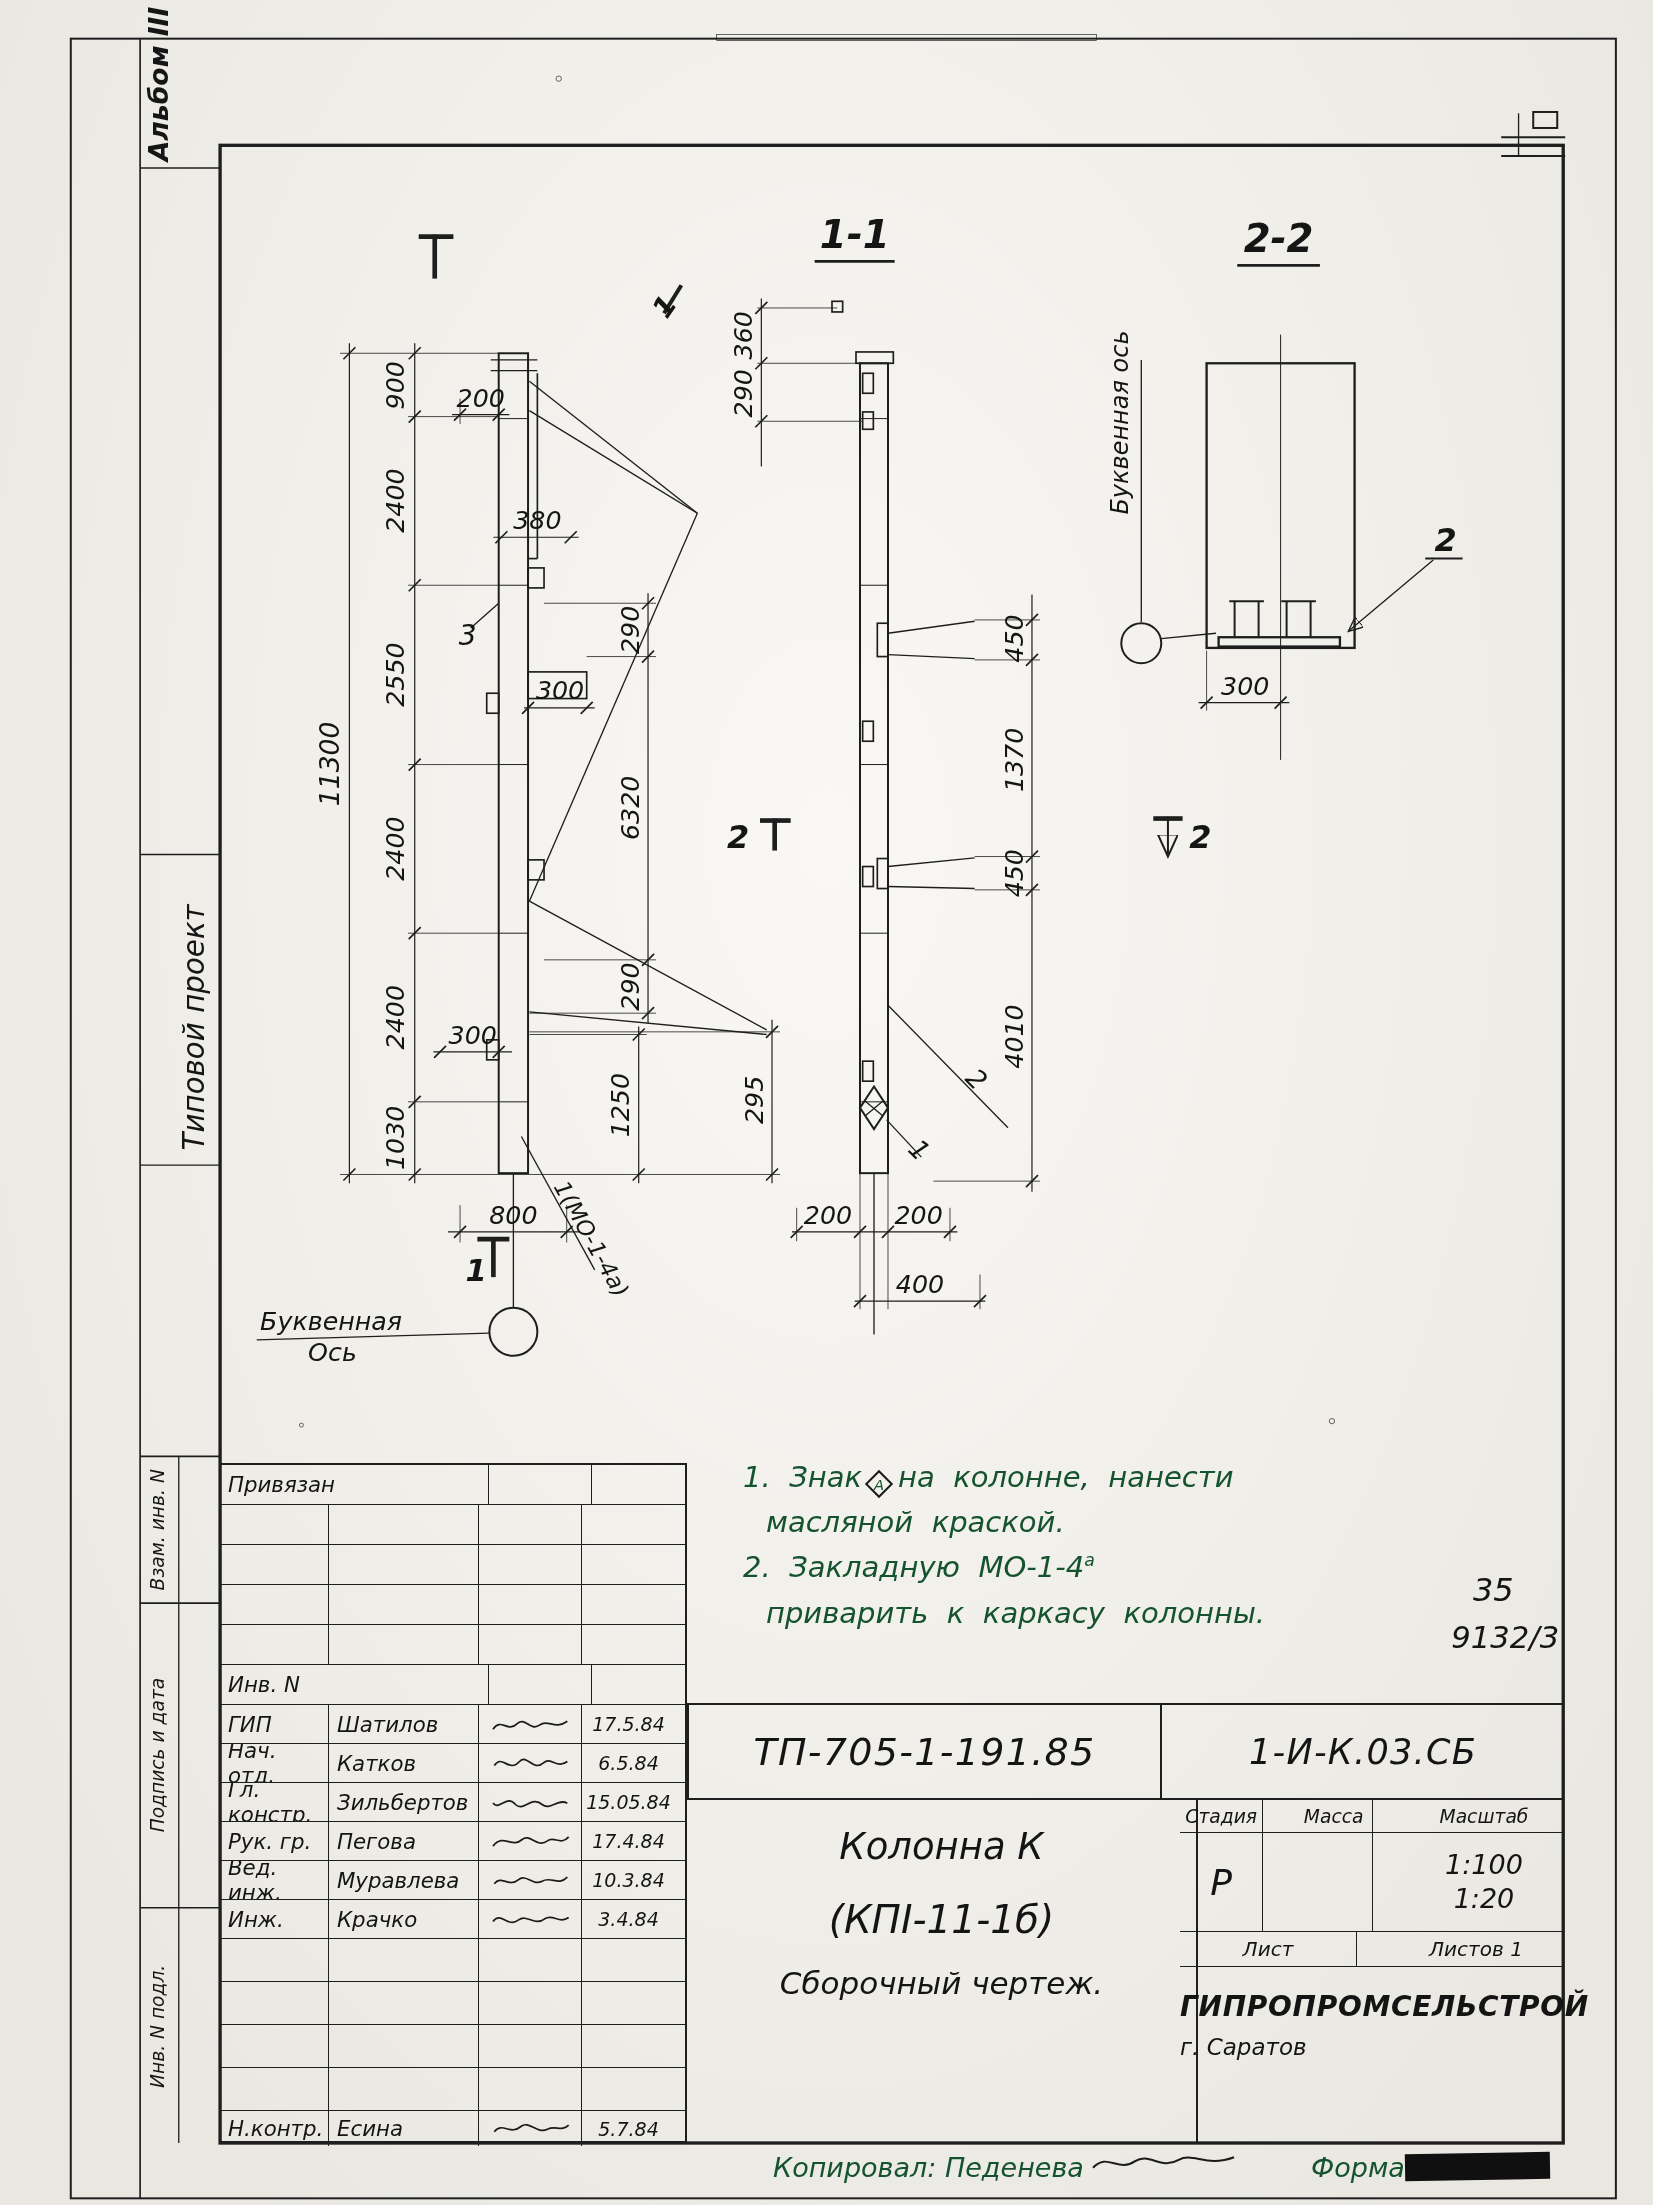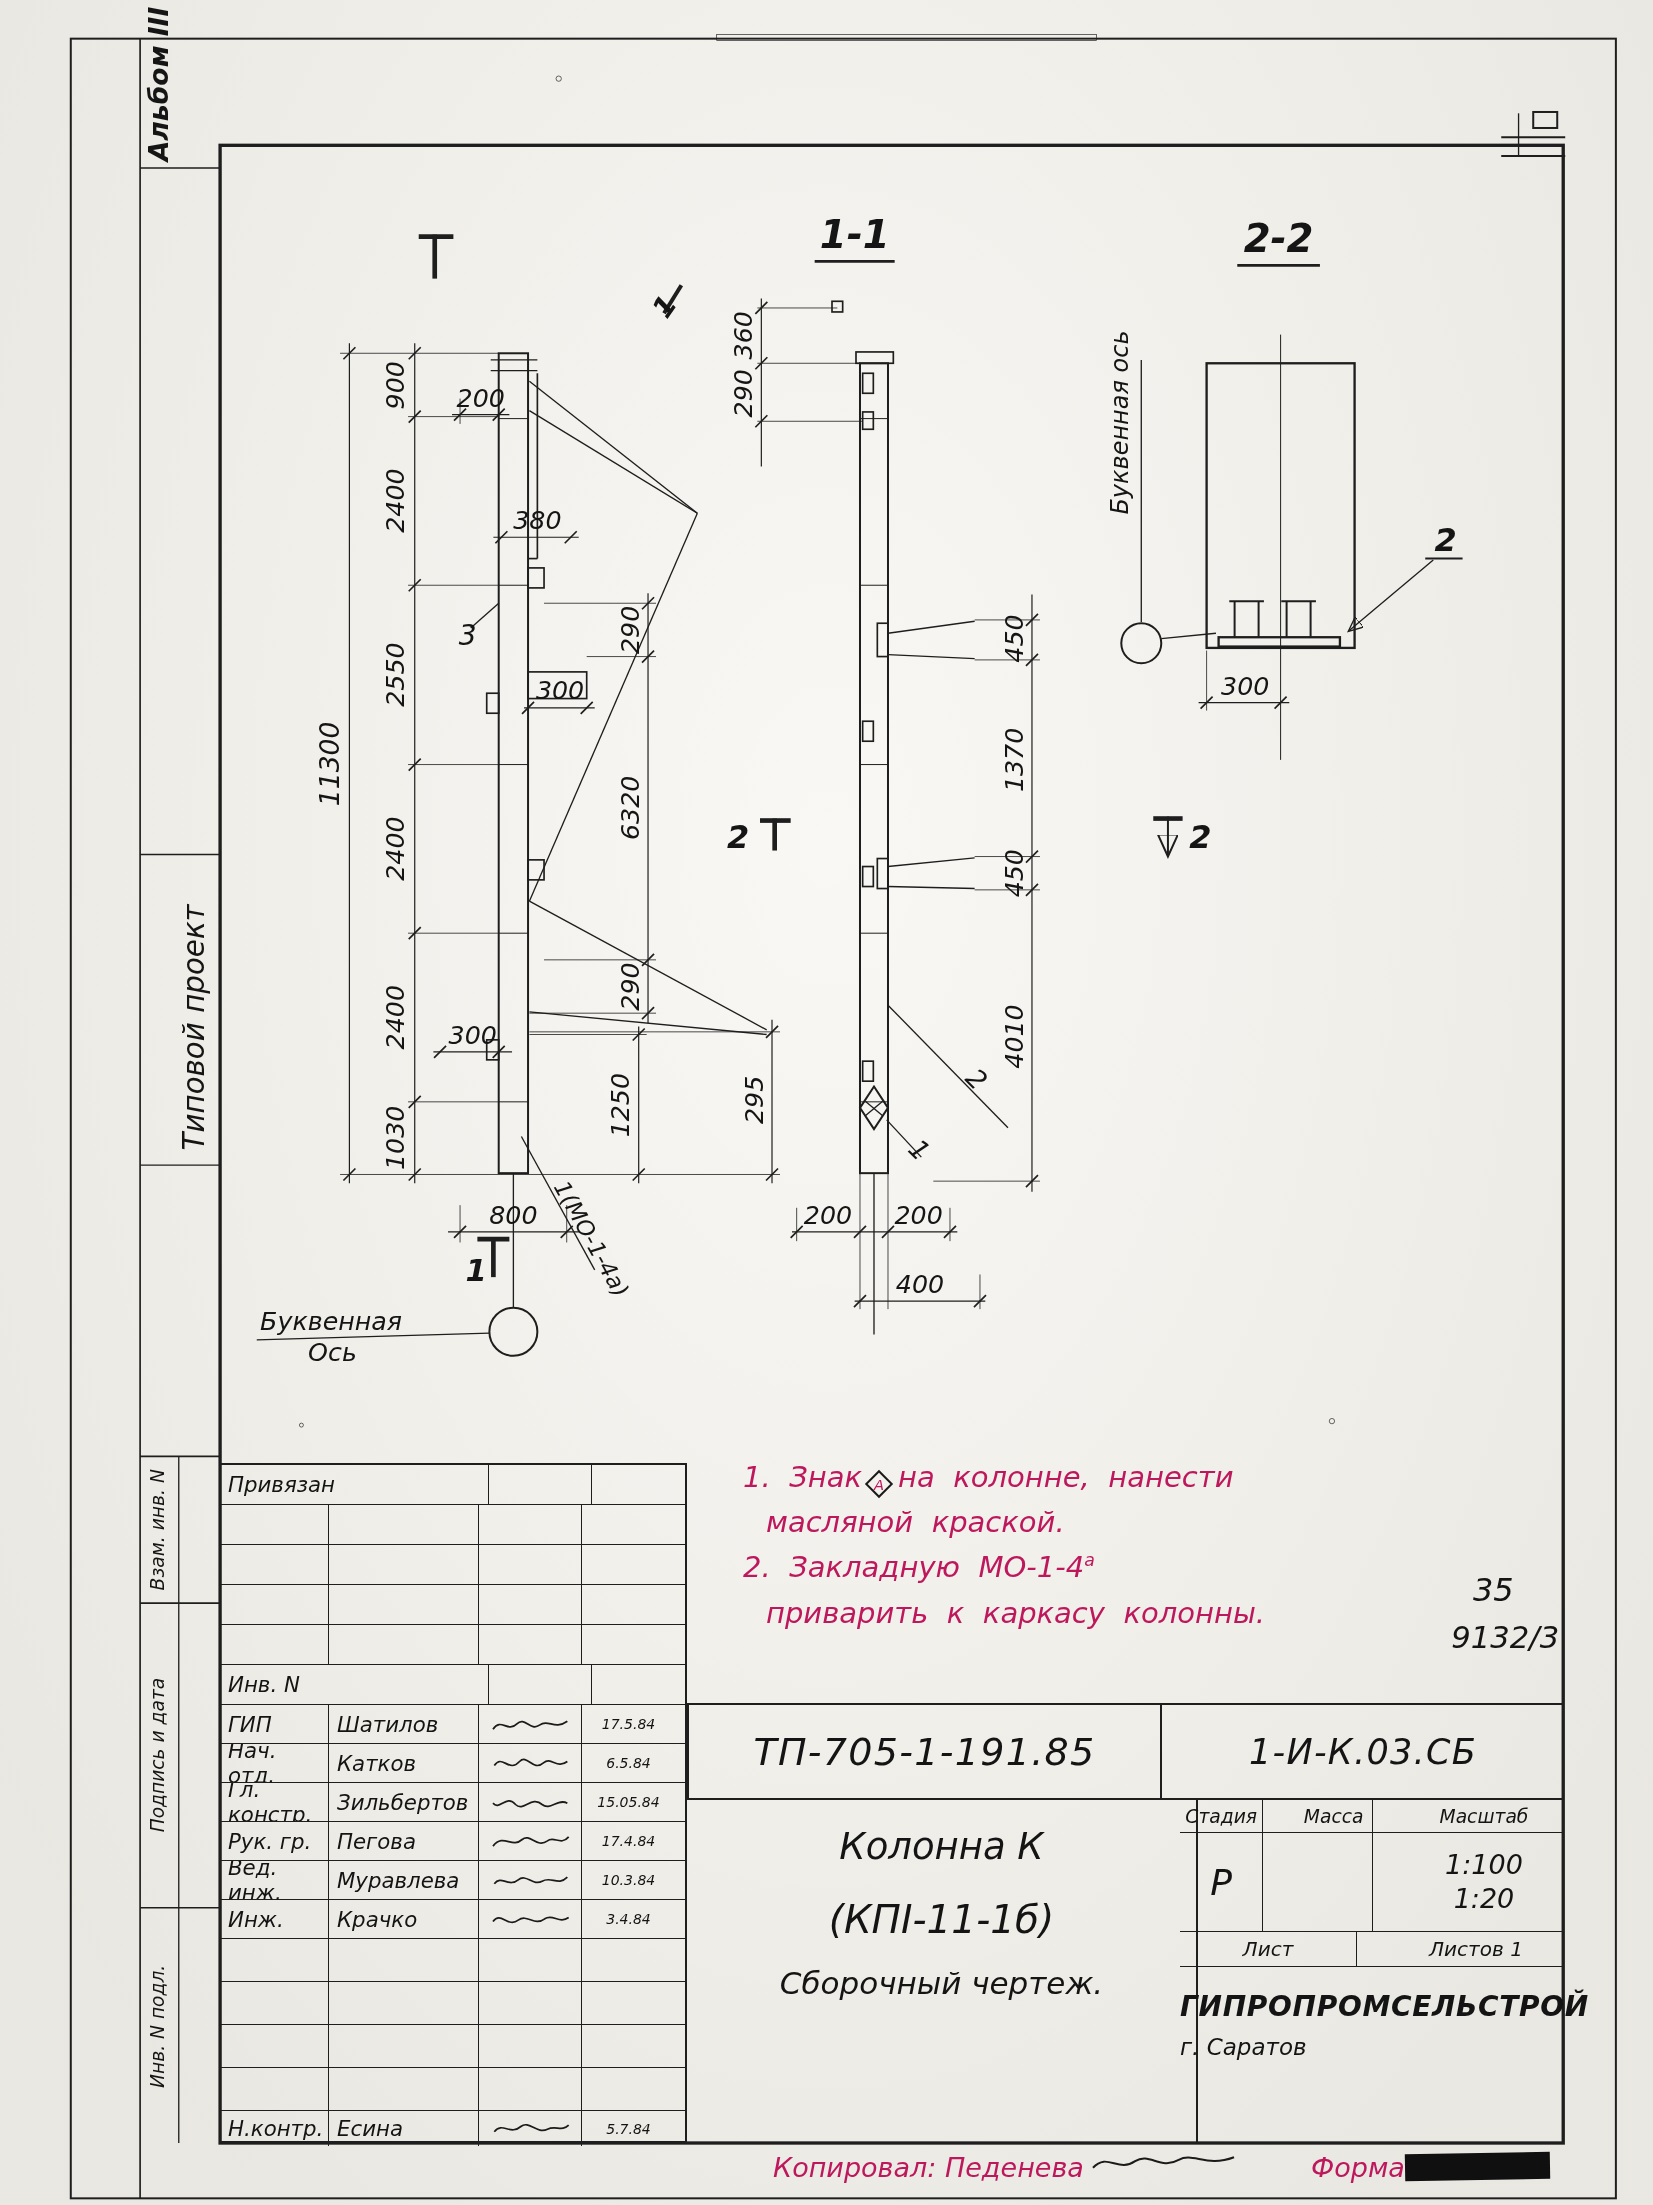--- a/index.html
+++ b/index.html
@@ -12,40 +12,40 @@
   }
   .sheet {
     position:absolute; inset:0;
     background:#f4f2ec;
     background-image: radial-gradient(ellipse at 50% 38%, rgba(255,255,255,0.45), rgba(40,35,25,0.05) 85%);
   }
   svg.draw { position:absolute; left:0; top:0; }
   svg.draw line, svg.draw rect, svg.draw circle, svg.draw polygon, svg.draw path { stroke:#1e1e1e; fill:none; }
   svg.draw text { fill:#151515; font-family:"DejaVu Sans", sans-serif; font-style:italic; stroke:none; }
   .abs { position:absolute; }
-  .hand { font-style:italic; color:#be185d; }
+  .hand { font-style:italic; color:#14532d; }
 
   
   .notes { left:743px; top:1457px; width:707px; font-style:italic; font-size:29px; line-height:1.42; }
   .nline { margin-bottom:4px; word-spacing:9.3px; white-space:nowrap; }
   .nline.ind { margin-left:23px; }
   .dia { display:inline-block; width:20px; height:20px; border:2px solid #1a1a1a; transform:rotate(45deg); margin:0 9.3px 0 6.7px; vertical-align:-2.7px; }
   .dia-in { display:block; width:16px; height:16px; transform:rotate(-45deg); font-size:14.7px; line-height:17.3px; text-align:center; font-style:italic; }
   .notes sup { font-size:17.3px; }
 
   
   .tblock { left:220px; top:1463px; width:1343px; height:680px; }
   .sigtable { position:absolute; left:0; top:0; width:467px; height:680px; border:2px solid #1e1e1e; border-left:none; }
   .sr { display:flex; border-bottom:1.3px solid #1e1e1e; }
   .sr.nb { border-bottom:none; }
   .h60{height:40px} .h58{height:39px} .h64{height:43px} .h54{height:35px}
   .sc { border-right:1.3px solid #1e1e1e; height:100%; display:flex; align-items:center; padding:0 8px; font-style:italic; font-size:21.3px; overflow:hidden; }
   .sc.last { border-right:none; }
   .c180{width:109px}.c225{width:150px}.c155{width:103px}.c140{width:93px}.c405{width:270px}
-  .sc.datec { font-size:14px; justify-content:center; padding:0 2.7px; }
+  .sc.datec { font-size:19px; justify-content:center; padding:0 2.7px; }
   .sc.sigc { justify-content:center; padding:0 2.7px; }
   .sigscribble { width:83px; height:23px; }
   .sigscribble path { stroke:#1b1b1b; stroke-width:2.6; fill:none; }
 
   .docrow { position:absolute; left:467px; top:240px; width:877px; height:97px; border:2px solid #1e1e1e; border-right:none; display:flex; }
   .doccell { display:flex; align-items:center; justify-content:center; font-style:italic; }
   .dnum { width:473px; border-right:2px solid #1e1e1e; font-size:38px; letter-spacing:1.3px; }
   .dcode { flex:1; font-size:35px; letter-spacing:1.3px; }
 
   .titlecell { position:absolute; left:467px; top:337px; width:511px; height:343px; border-right:2px solid #1e1e1e; text-align:center; font-style:italic; padding-top:25px; }

